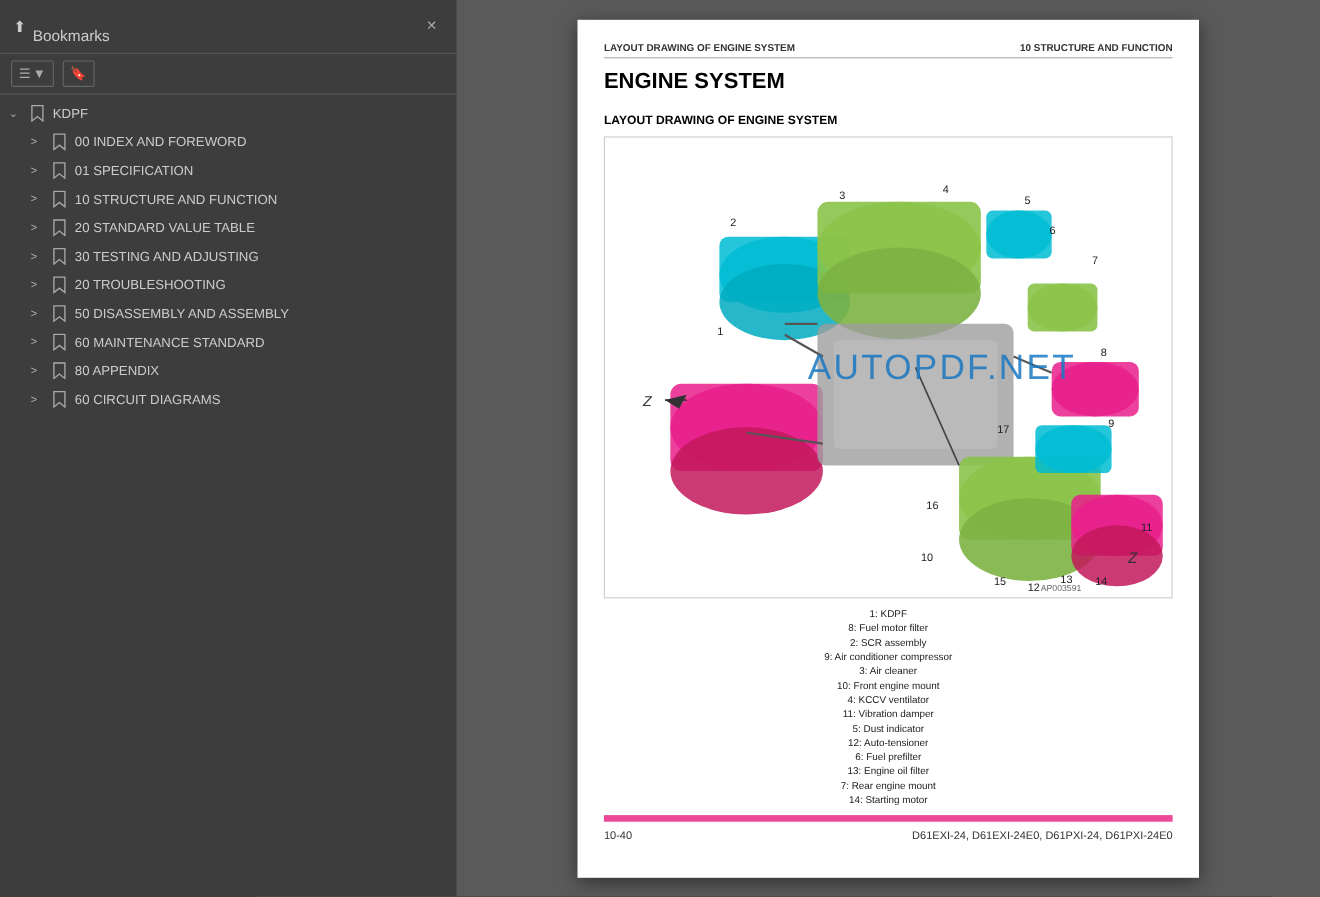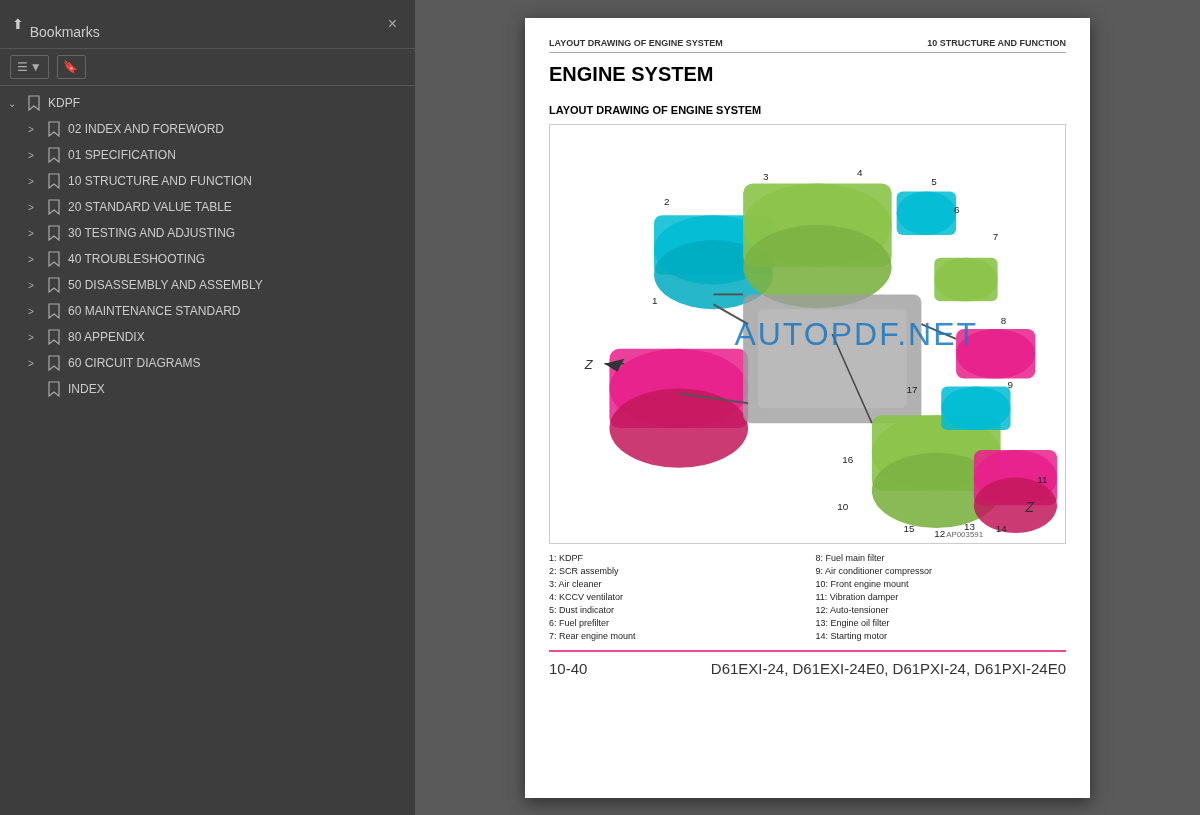--- a/index.html
+++ b/index.html
@@ -198,35 +198,36 @@
 
     
     .engine-svg {
       width: 100%;
       height: 100%;
     }
 
     .legend-section {
       margin-top: 8px;
       display: grid;
-      grid-template-columns: 1fr 1fr;
+      grid-template-columns: 1fr;
       gap: 1px 16px;
       font-size: 9px;
       color: #222;
+      text-align: center;
     }
 
     .legend-item { padding: 1px 0; }
 
     .page-footer {
       display: flex;
       justify-content: space-between;
       margin-top: 8px;
-      font-size: 15px;
+      font-size: 10px;
       color: #333;
-      border-top: 2px solid #ec4899;
+      border-top: 6px solid #ec4899;
       padding-top: 8px;
     }
   </style>
 </head>
 <body>
 
 <div class="left-panel">
   <div class="bookmarks-header">
     <div class="bookmarks-header-left">
       <span style="font-size:14px; color:#ccc;">⬆</span>
@@ -257,21 +258,21 @@
       <span class="bm-label">KDPF</span>
     </div>
 
     <div class="bm-item indent-1">
       <span class="bm-toggle">&gt;</span>
       <span class="bm-bookmark-icon">
         <svg viewBox="0 0 12 16" fill="none" xmlns="http://www.w3.org/2000/svg">
           <path d="M1 1h10v14l-5-4-5 4V1z" stroke="#aaa" stroke-width="1.2" fill="none"></path>
         </svg>
       </span>
-      <span class="bm-label">02 INDEX AND FOREWORD</span>
+      <span class="bm-label">00 INDEX AND FOREWORD</span>
     </div>
 
     <div class="bm-item indent-1">
       <span class="bm-toggle">&gt;</span>
       <span class="bm-bookmark-icon">
         <svg viewBox="0 0 12 16" fill="none" xmlns="http://www.w3.org/2000/svg">
           <path d="M1 1h10v14l-5-4-5 4V1z" stroke="#aaa" stroke-width="1.2" fill="none"></path>
         </svg>
       </span>
       <span class="bm-label">01 SPECIFICATION</span>
@@ -307,21 +308,21 @@
       <span class="bm-label">30 TESTING AND ADJUSTING</span>
     </div>
 
     <div class="bm-item indent-1">
       <span class="bm-toggle">&gt;</span>
       <span class="bm-bookmark-icon">
         <svg viewBox="0 0 12 16" fill="none" xmlns="http://www.w3.org/2000/svg">
           <path d="M1 1h10v14l-5-4-5 4V1z" stroke="#aaa" stroke-width="1.2" fill="none"></path>
         </svg>
       </span>
-      <span class="bm-label">40 TROUBLESHOOTING</span>
+      <span class="bm-label">20 TROUBLESHOOTING</span>
     </div>
 
     <div class="bm-item indent-1">
       <span class="bm-toggle">&gt;</span>
       <span class="bm-bookmark-icon">
         <svg viewBox="0 0 12 16" fill="none" xmlns="http://www.w3.org/2000/svg">
           <path d="M1 1h10v14l-5-4-5 4V1z" stroke="#aaa" stroke-width="1.2" fill="none"></path>
         </svg>
       </span>
       <span class="bm-label">50 DISASSEMBLY AND ASSEMBLY</span>
@@ -350,29 +351,20 @@
     <div class="bm-item indent-1">
       <span class="bm-toggle">&gt;</span>
       <span class="bm-bookmark-icon">
         <svg viewBox="0 0 12 16" fill="none" xmlns="http://www.w3.org/2000/svg">
           <path d="M1 1h10v14l-5-4-5 4V1z" stroke="#aaa" stroke-width="1.2" fill="none"></path>
         </svg>
       </span>
       <span class="bm-label">60 CIRCUIT DIAGRAMS</span>
     </div>
 
-    <div class="bm-item indent-1">
-      <span class="bm-toggle" style="width:14px;">&nbsp;</span>
-      <span class="bm-bookmark-icon">
-        <svg viewBox="0 0 12 16" fill="none" xmlns="http://www.w3.org/2000/svg">
-          <path d="M1 1h10v14l-5-4-5 4V1z" stroke="#aaa" stroke-width="1.2" fill="none"></path>
-        </svg>
-      </span>
-      <span class="bm-label">INDEX</span>
-    </div>
   </div>
 </div>
 
 <div class="right-panel">
   <div class="page-container">
     <div class="page-header">
       <span>LAYOUT DRAWING OF ENGINE SYSTEM</span>
       <span>10 STRUCTURE AND FUNCTION</span>
     </div>
 
@@ -453,21 +445,21 @@
         <text x="480" y="390" font-size="14" fill="#333" font-family="Arial" font-style="italic">Z</text>
 
         <text x="400" y="415" font-size="8" fill="#666" font-family="Arial">AP003591</text>
       </svg>
 
       <div class="diagram-watermark">AUTOPDF.NET</div>
     </div>
 
     <div class="legend-section">
       <div class="legend-item">1: KDPF</div>
-      <div class="legend-item">8: Fuel main filter</div>
+      <div class="legend-item">8: Fuel motor filter</div>
       <div class="legend-item">2: SCR assembly</div>
       <div class="legend-item">9: Air conditioner compressor</div>
       <div class="legend-item">3: Air cleaner</div>
       <div class="legend-item">10: Front engine mount</div>
       <div class="legend-item">4: KCCV ventilator</div>
       <div class="legend-item">11: Vibration damper</div>
       <div class="legend-item">5: Dust indicator</div>
       <div class="legend-item">12: Auto-tensioner</div>
       <div class="legend-item">6: Fuel prefilter</div>
       <div class="legend-item">13: Engine oil filter</div>

